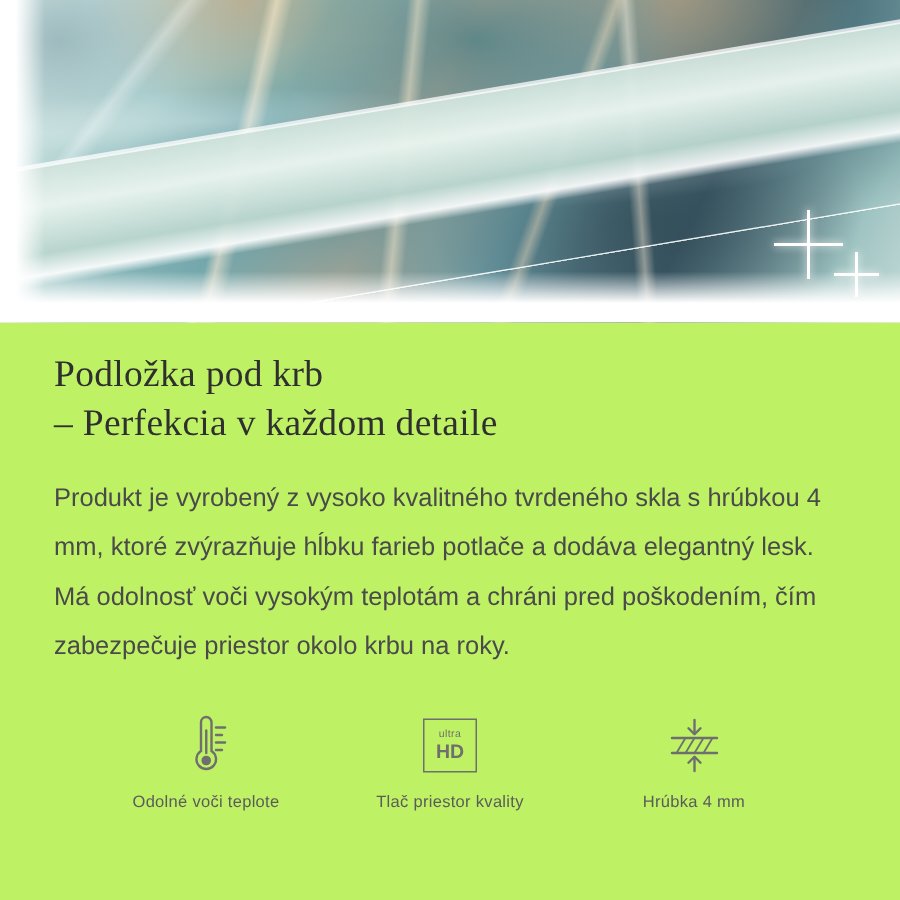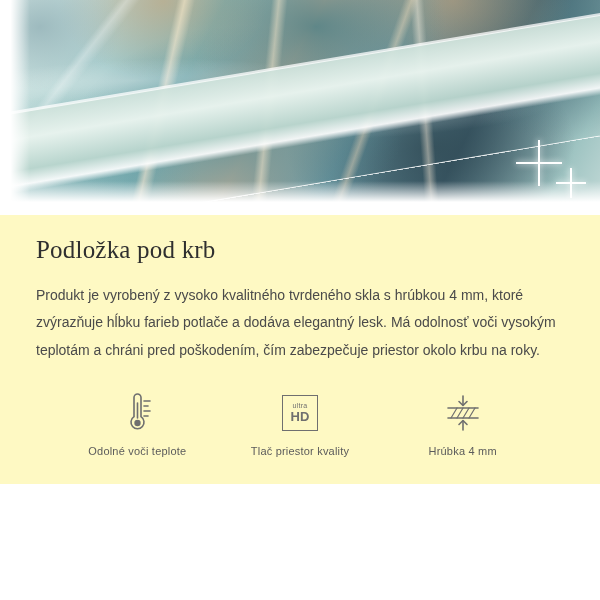--- a/index.html
+++ b/index.html
@@ -9,22 +9,22 @@
   body {
     width: 600px;
     height: 600px;
     background: #ffffff;
     font-family: "Liberation Sans", sans-serif;
     overflow: hidden;
   }
   .page {
     position: relative;
     width: 600px;
-    height: 484px;
-    background: #fef9c3;
+    height: 600px;
+    background: #bef264;
   }
 
   
   .hero {
     position: relative;
     width: 600px;
     height: 215px;
     overflow: hidden;
     background: #ffffff;
   }
@@ -133,21 +133,21 @@
     font-family: "Liberation Serif", serif;
     font-size: 25px;
     line-height: 1.32;
     color: #2f2f2f;
     font-weight: 400;
     margin: 0 0 16px 0;
     letter-spacing: .2px;
   }
   .headline .line2 { display: block; }
   .body-copy {
-    font-size: 14px;
+    font-size: 17px;
     line-height: 1.95;
     color: #4a4a4a;
     margin: 0;
     max-width: 536px;
   }
 
   
   .features {
     margin-top: 26px;
     display: grid;
@@ -199,20 +199,21 @@
     <div class="glass-edge-line"></div>
     <div class="hero-mask-left"></div>
     <div class="hero-mask-bottom"></div>
     <div class="sparkle s1"></div>
     <div class="sparkle s2"></div>
   </div>
 
   <div class="content">
     <h1 class="headline">
       <span>Podložka pod krb</span>
+      <span class="line2">– Perfekcia v každom detaile</span>
     </h1>
     <p class="body-copy">Produkt je vyrobený z vysoko kvalitného tvrdeného skla s hrúbkou 4 mm, ktoré zvýrazňuje hĺbku farieb potlače a dodáva elegantný lesk. Má odolnosť voči vysokým teplotám a chráni pred poškodením, čím zabezpečuje priestor okolo krbu na roky.</p>
 
     <div class="features">
 
       <div class="feature">
         <div class="feature-icon">
           <svg width="40" height="44" viewBox="0 0 40 44" fill="none" stroke="#6f6f6f" stroke-width="1.6" stroke-linecap="round">
             <path d="M17 6.5a3.5 3.5 0 0 1 7 0v19.2a6.5 6.5 0 1 1-7 0z"></path>
             <line x1="20.5" y1="12" x2="20.5" y2="27"></line>

